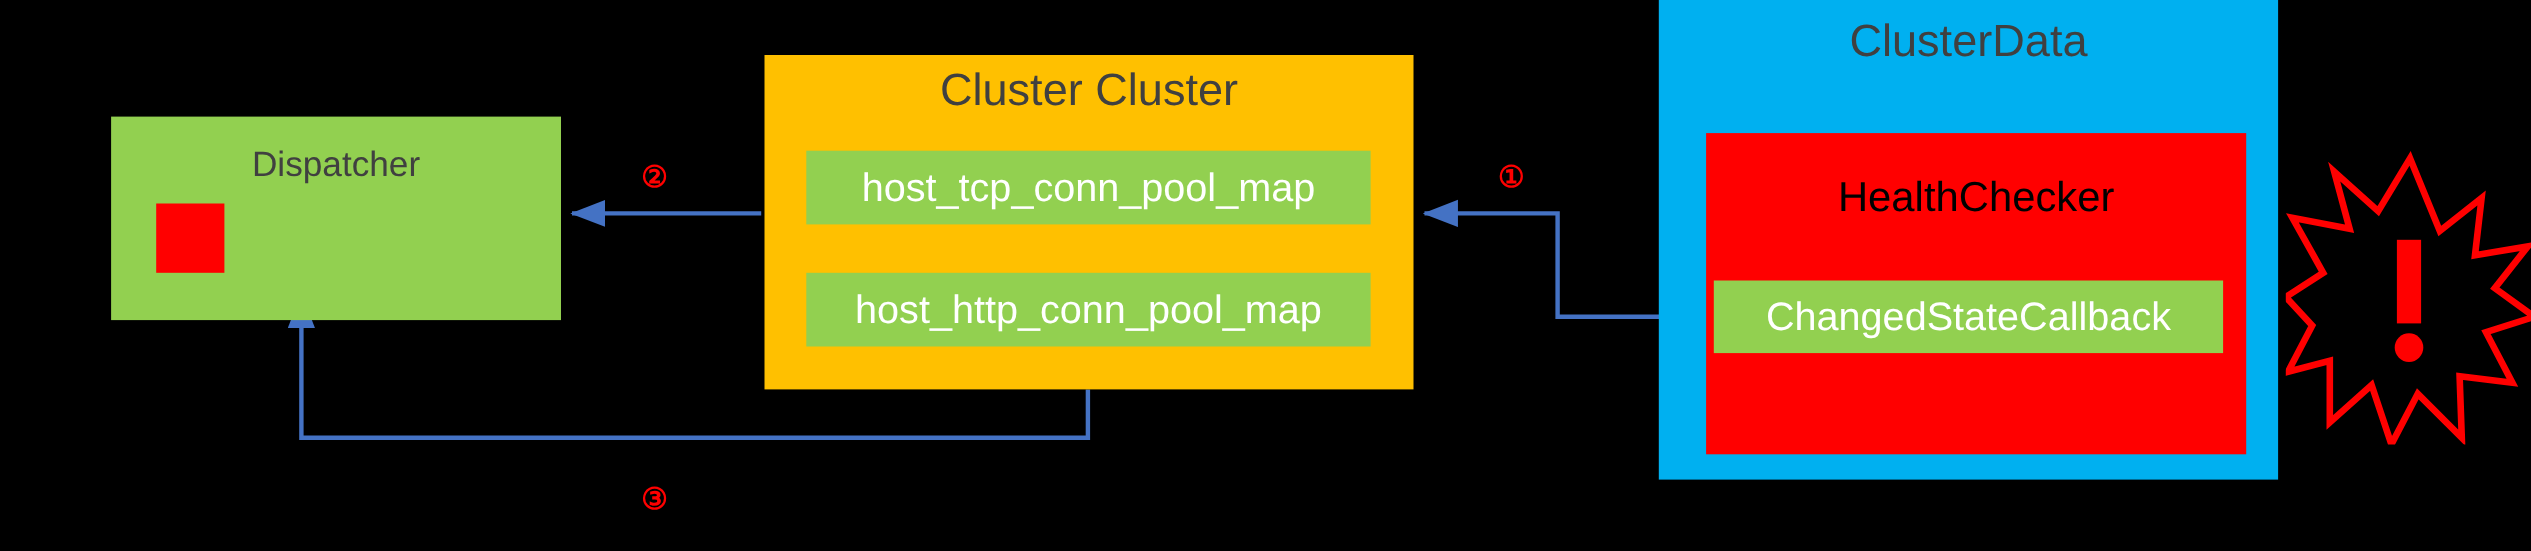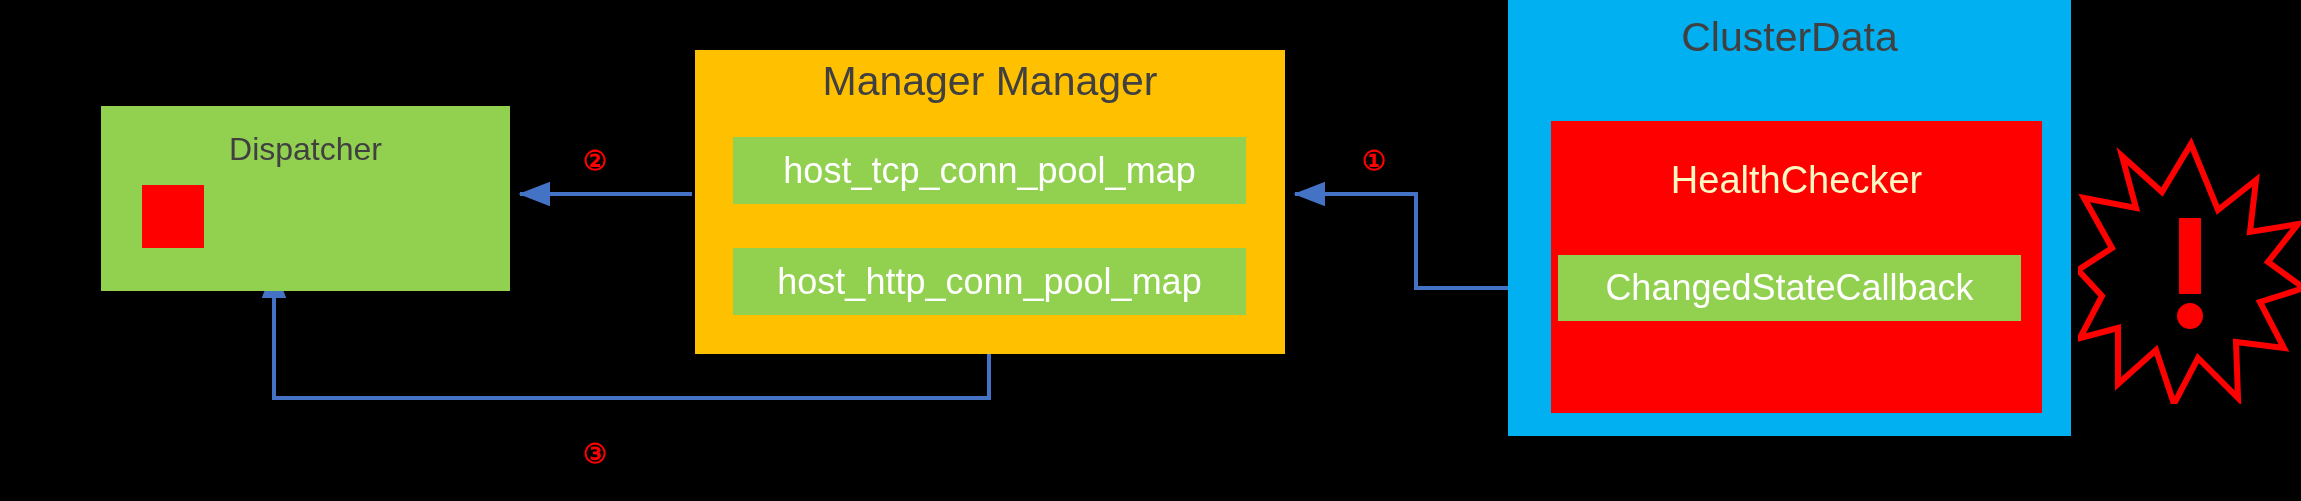--- a/index.html
+++ b/index.html
@@ -121,21 +121,21 @@
     left: 1551px;
     top: 121px;
     width: 491px;
     height: 292px;
     background: #FF0000;
     display: flex;
     flex-direction: column;
     align-items: center;
   }
   #healthchecker-title {
-    color: #fef9c3;
+    color: #000000;
     font-size: 38px;
     margin-top: 38px;
     white-space: nowrap;
   }
   #changed-state-callback {
     position: absolute;
     left: 1558px;
     top: 255px;
     width: 463px;
     height: 66px;
@@ -198,21 +198,21 @@
 
     <path d="M 989,354 L 989,398 L 274,398 L 274,268" fill="none" stroke="#4472C4" stroke-width="4" marker-end="url(#arrowhead)"></path>
   </svg>
 
   <div class="box" id="dispatcher-box">
     <div class="box-title" id="dispatcher-title">Dispatcher</div>
   </div>
   <div id="tls-red-block"></div>
 
   <div class="box" id="cluster-manager-box">
-    <div class="box-title" id="cluster-manager-title">Manager Manager</div>
+    <div class="box-title" id="cluster-manager-title">Cluster Cluster</div>
   </div>
   <div class="cm-inner" id="host-tcp-conn-pool-map">host_tcp_conn_pool_map</div>
   <div class="cm-inner" id="host-http-conn-pool-map">host_http_conn_pool_map</div>
 
   <div class="box" id="clusterdata-box">
     <div class="box-title" id="clusterdata-title">ClusterData</div>
   </div>
   <div id="healthchecker-box">
     <div id="healthchecker-title">HealthChecker</div>
   </div>

